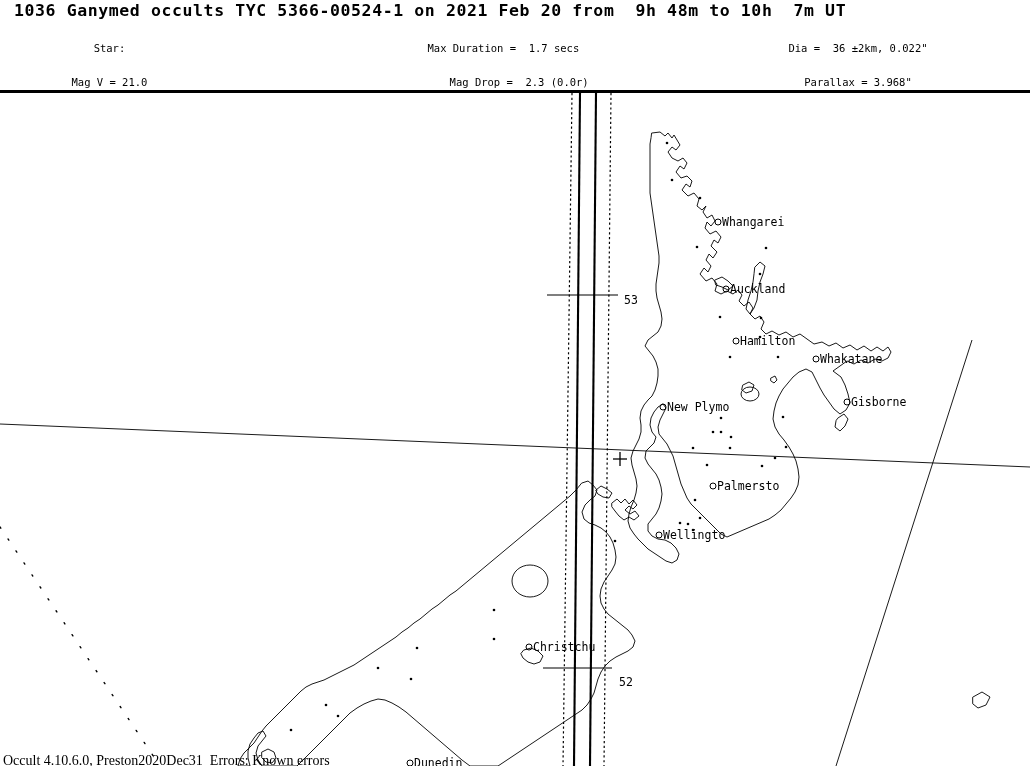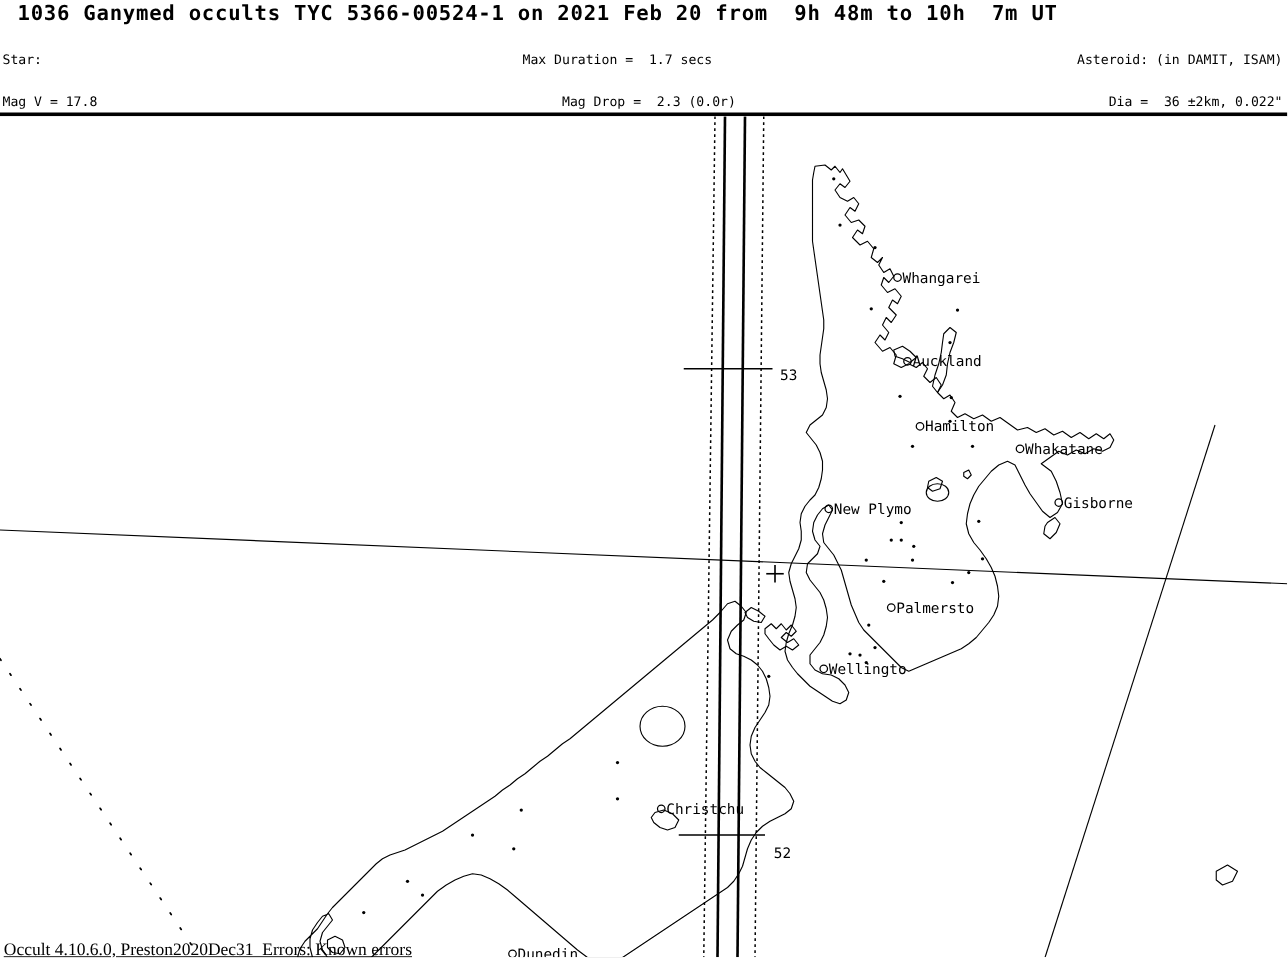--- a/index.html
+++ b/index.html
@@ -36,21 +36,21 @@
   }
   .hdr-col {
     position: absolute;
     font-size: 10.5px;
     line-height: 11.2px;
     white-space: pre;
   }
   #hdr-star   { left: 2px;   top: 21px; }
   #hdr-mid    { left: 418px; top: 21px; text-align: left; }
   #hdr-right  { left: 690px; top: 21px; width: 336px; text-align: right; }
-  .hdr-line { display: block; white-space: pre; }
+  .hdr-line { display: block; white-space: pre; text-align: center; }
 
   #hdr-rule {
     position: absolute;
     left: 0;
     top: 90px;
     width: 1030px;
     height: 3px;
     background: #000000;
   }
 
@@ -147,38 +147,37 @@
 <body>
 
 <div id="page">
 
   <div id="header">
 
     <div id="title">1036 Ganymed occults TYC 5366-00524-1 on 2021 Feb 20 from  9h 48m to 10h  7m UT</div>
 
     <div class="hdr-col" id="hdr-star">
       <span class="hdr-line">Star:</span>
-      <span class="hdr-line">Mag V = 17.8</span>
+      <span class="hdr-line">Mag V = 21.0</span>
       <span class="hdr-line"> RA =   6 12 48.7599 (astrometric)</span>
       <span class="hdr-line">Dec = -10 23 50.571    ...</span>
       <span class="hdr-line">[of Date:   6 13 48, -10 24 22]</span>
       <span class="hdr-line">  Prediction of 2020 Dec 31.0</span>
     </div>
 
     <div class="hdr-col" id="hdr-mid">
       <span class="hdr-line">Max Duration =  1.7 secs</span>
       <span class="hdr-line">     Mag Drop =  2.3 (0.0r)</span>
       <span class="hdr-line"> Sun :   Dist = 116°</span>
       <span class="hdr-line"> Moon:   Dist =  41°</span>
       <span class="hdr-line">      :  illum = 56 %</span>
       <span class="hdr-line"> E 0.013"x 0.011" in PA 86</span>
     </div>
 
     <div class="hdr-col" id="hdr-right">
-      <span class="hdr-line">Asteroid: (in DAMIT, ISAM)</span>
       <span class="hdr-line">Dia =  36 ±2km, 0.022"</span>
       <span class="hdr-line">Parallax = 3.968"</span>
       <span class="hdr-line">Hourly dRA = 0.056s</span>
       <span class="hdr-line">dDec = 24.53"</span>
     </div>
 
     <div id="hdr-rule"></div>
   </div>
 
   <div id="map">

